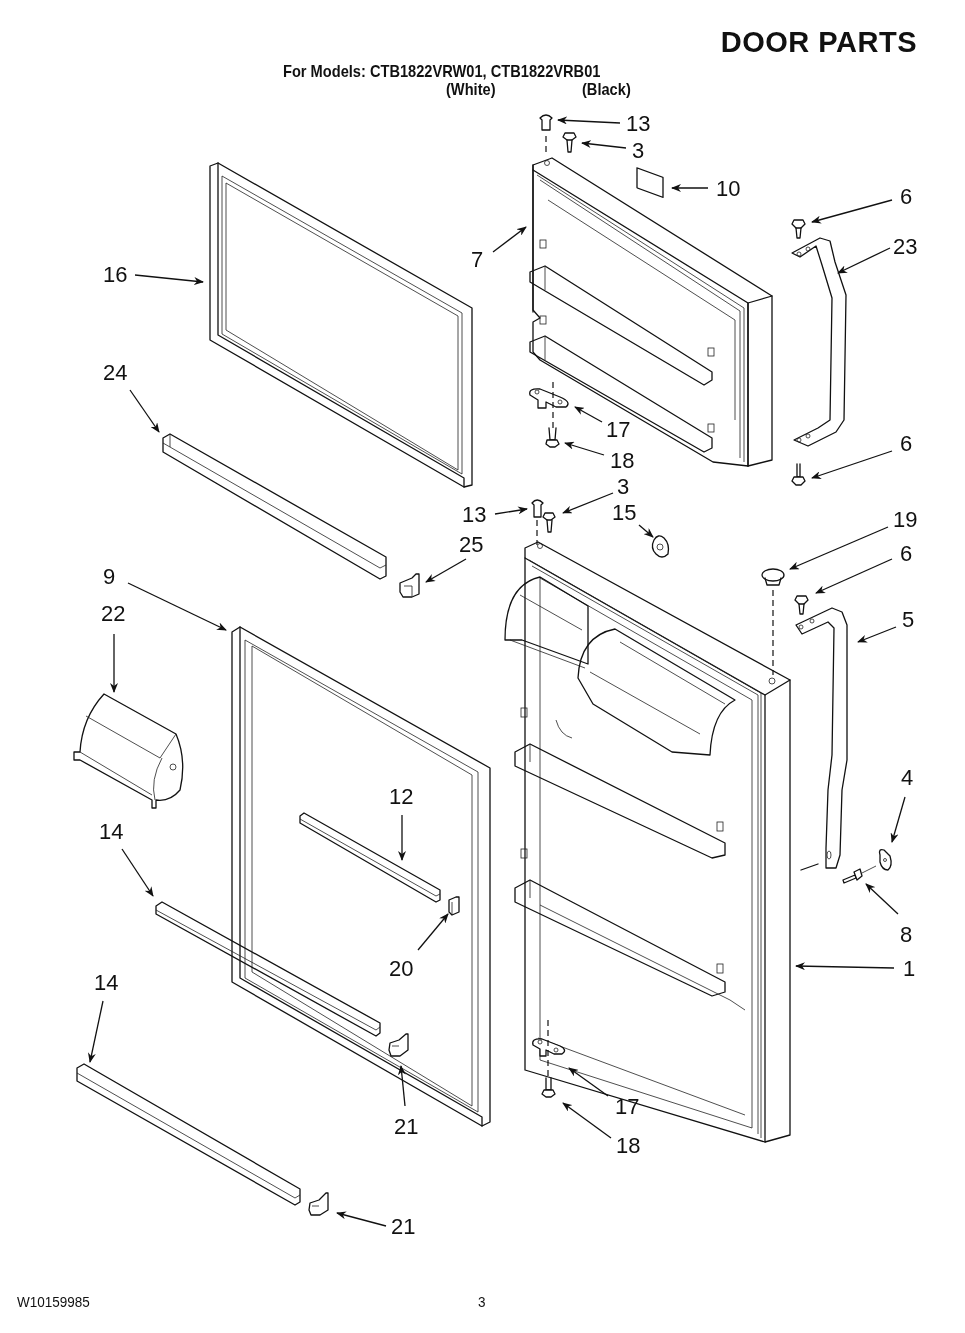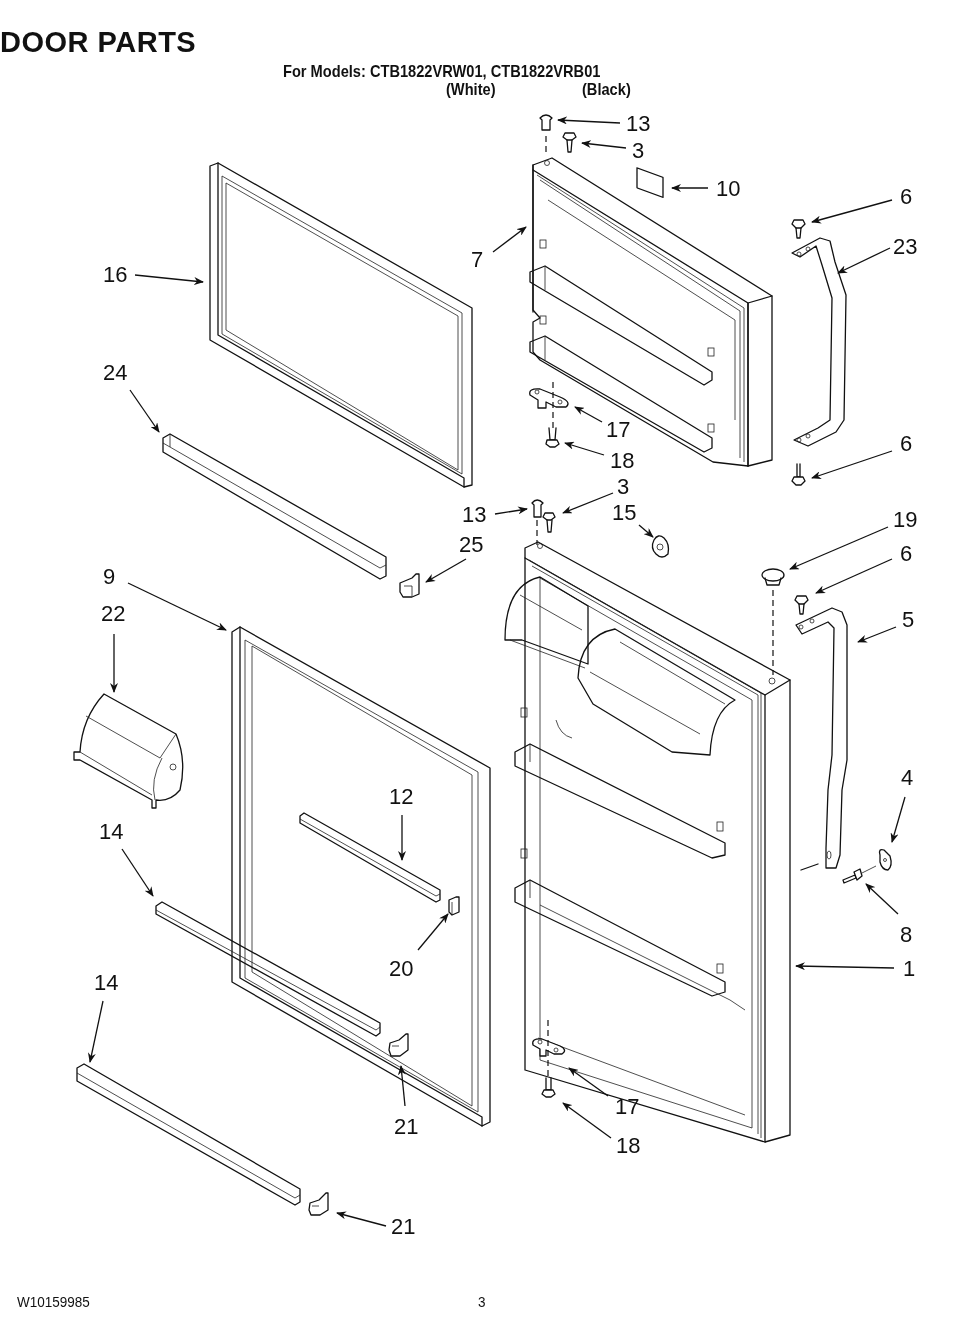--- a/index.html
+++ b/index.html
@@ -1,18 +1,18 @@
 <!DOCTYPE html>
 <html><head>
 <meta charset="utf-8">
 <style>
   html, body { margin: 0; padding: 0; background: #ffffff; }
   body { width: 965px; height: 1333px; position: relative; overflow: hidden;
          font-family: "Liberation Sans", "DejaVu Sans", sans-serif; color: #111; }
-  .title { position: absolute; left: 0; width: 917px; top: 26px; text-align: left;
+  .title { position: absolute; left: 0; width: 917px; top: 26px; text-align: right;
            font-weight: bold; font-size: 29px; letter-spacing: 0.5px; transform: scaleX(1.0); }
   .subtitle { position: absolute; left: 283px; top: 62px; font-weight: bold; font-size: 17px;
               transform: scaleX(0.86); transform-origin: left top; white-space: nowrap; }
   .variant { position: absolute; top: 80px; font-weight: bold; font-size: 17px;
              transform: scaleX(0.86); transform-origin: left top; white-space: nowrap; }
   .footer { position: absolute; top: 1293px; font-size: 15px;
             transform: scaleX(0.9); transform-origin: left top; }
   svg.diagram { position: absolute; left: 0; top: 0; }
   .ln { fill: none; stroke: #111; stroke-width: 1.3; stroke-linejoin: round; stroke-linecap: round; }
   .thin { fill: none; stroke: #222; stroke-width: 0.8; }

